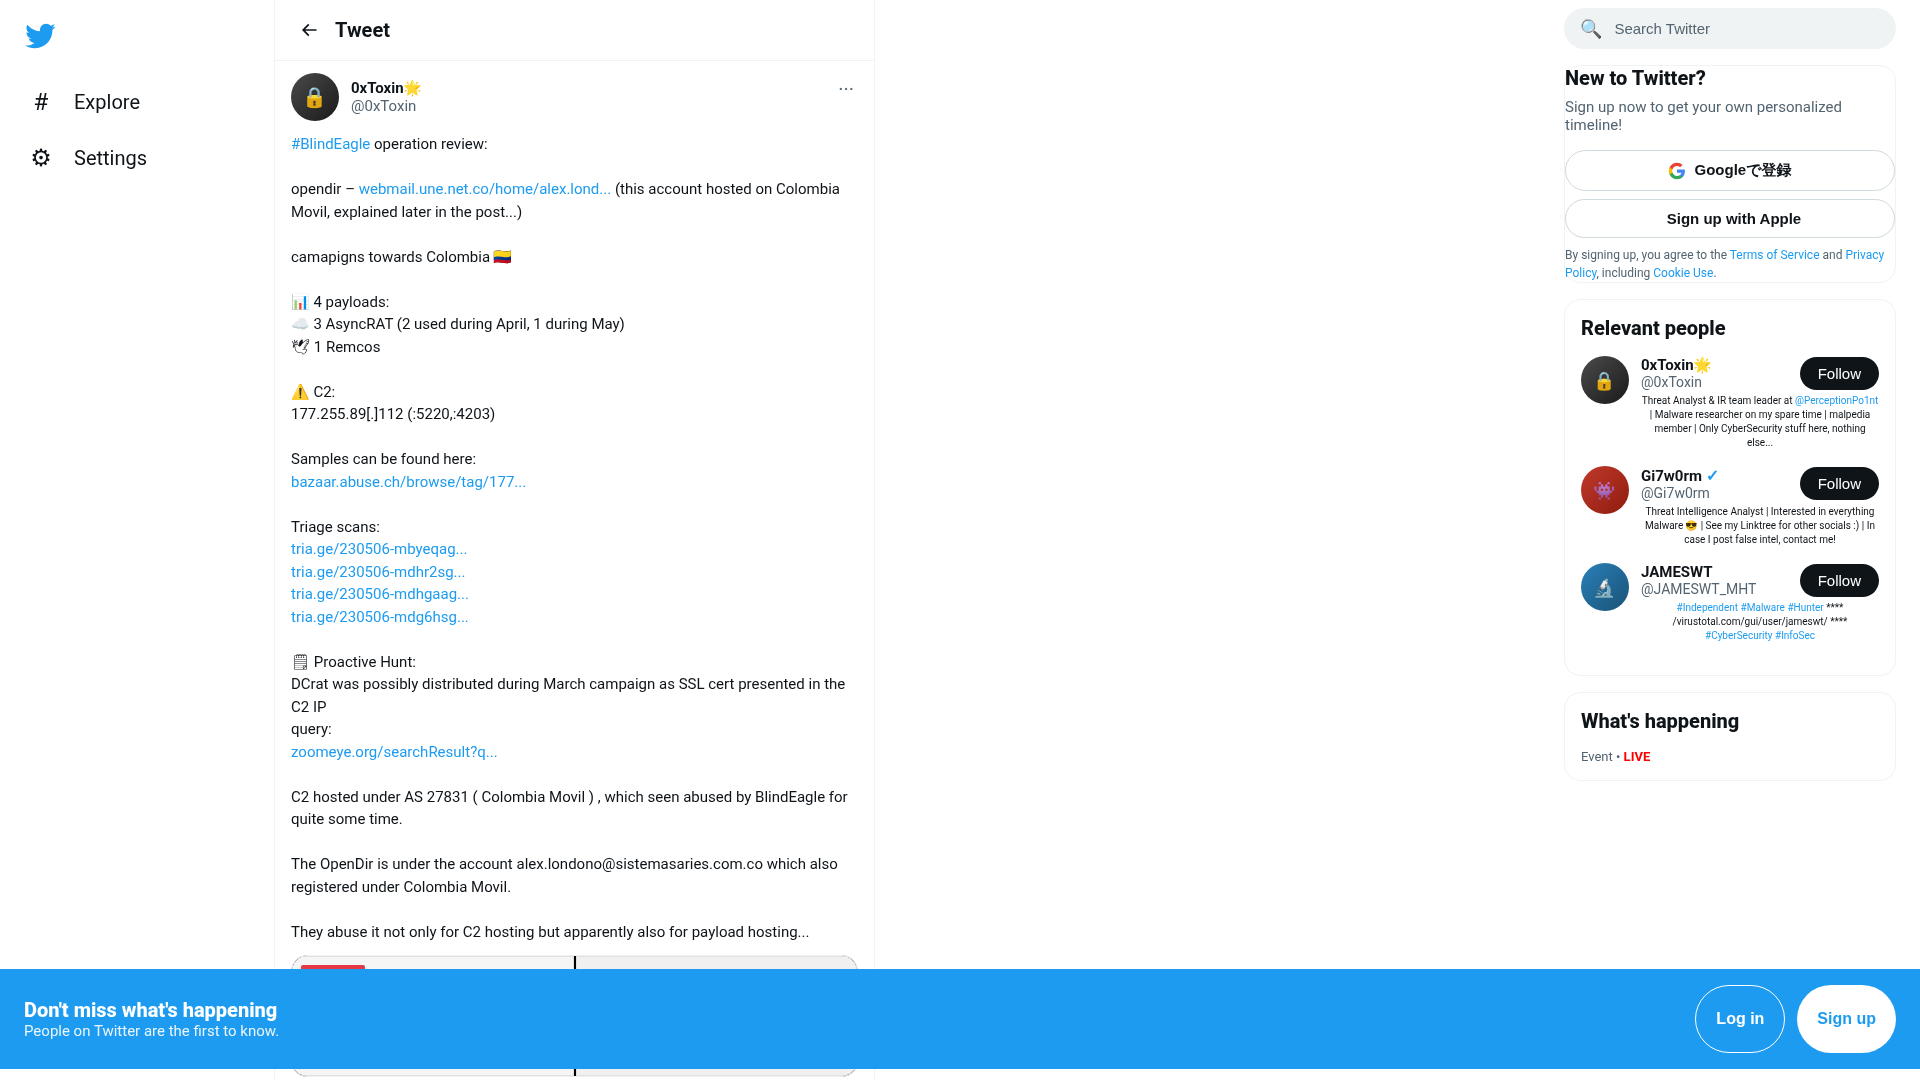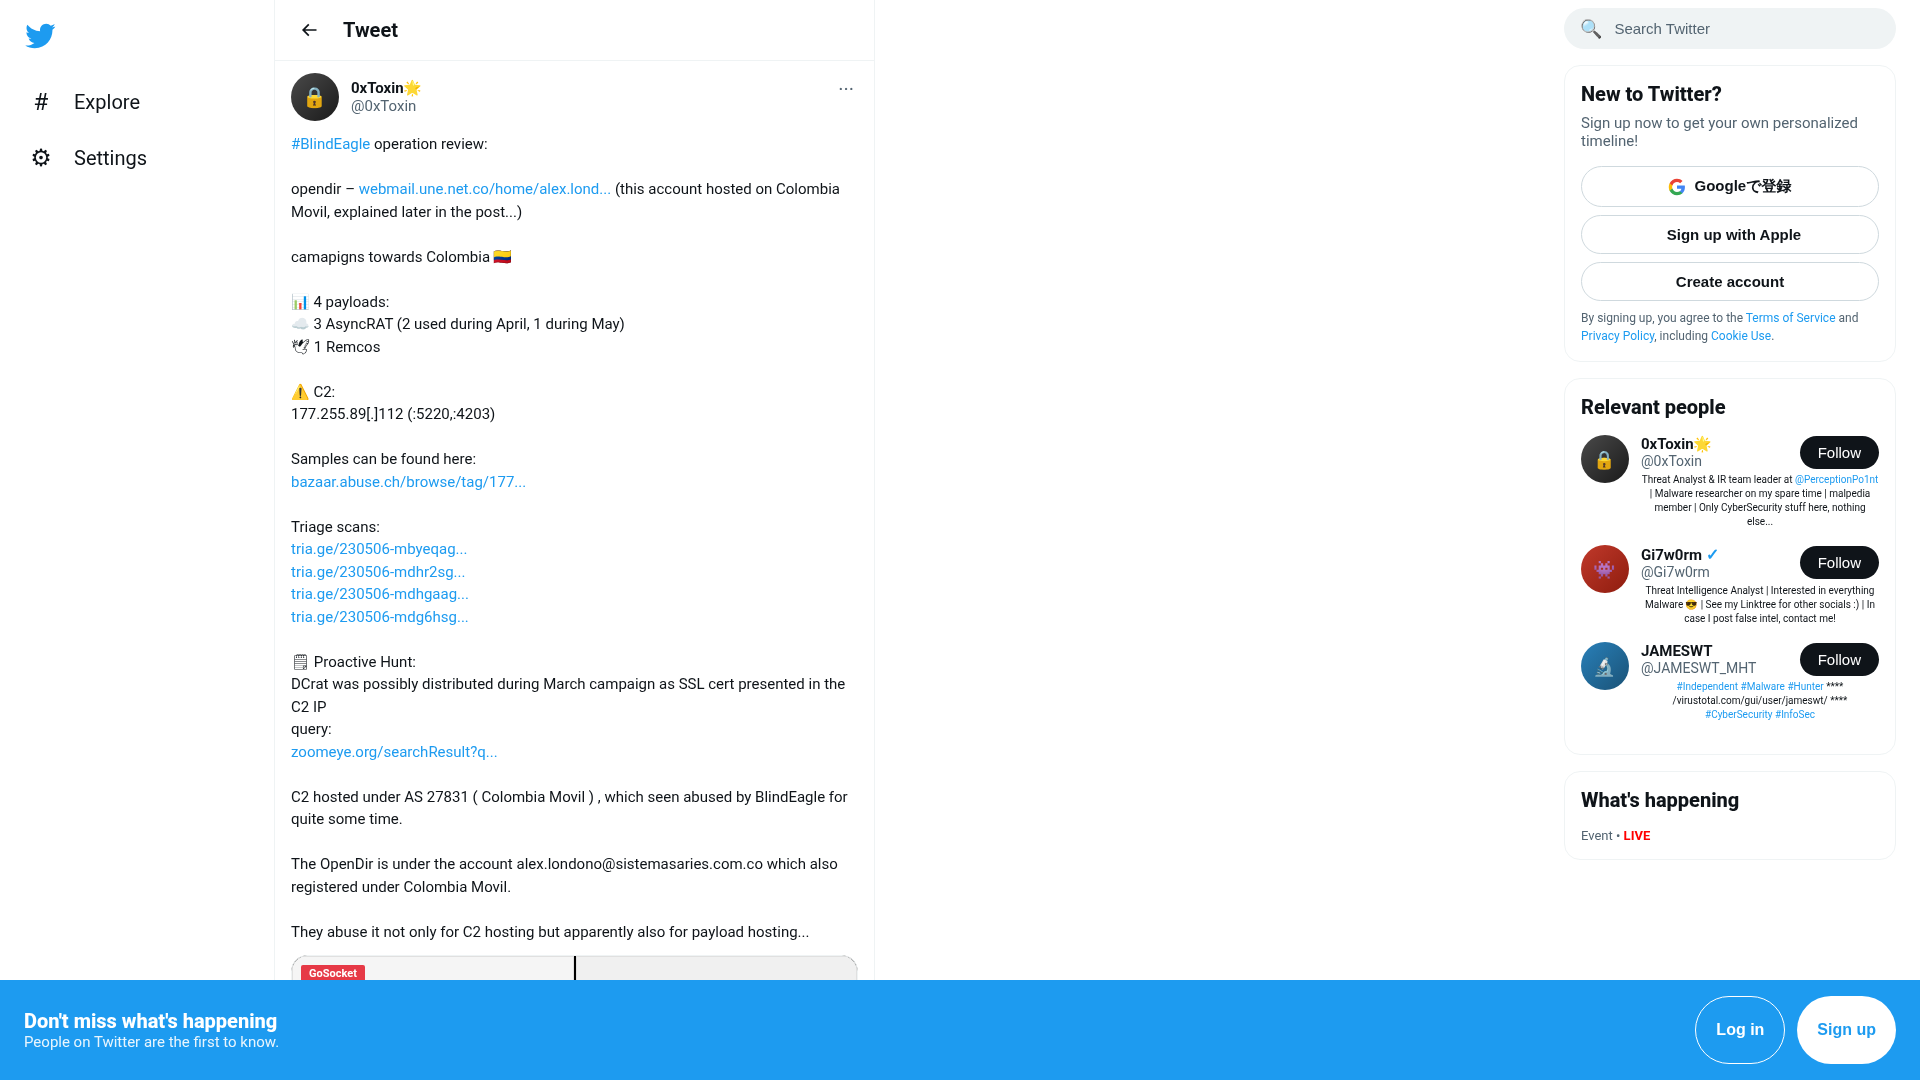--- a/index.html
+++ b/index.html
@@ -10,21 +10,21 @@
     
     .sidebar { width: 275px; padding: 8px 12px; border-right: 1px solid #eff3f4; display: flex; flex-direction: column; gap: 4px; position: fixed; left: 0; top: 0; height: 100vh; }
     .sidebar-logo { padding: 12px; margin-bottom: 4px; }
     .sidebar-logo svg { width: 32px; height: 32px; fill: #1d9bf0; }
     .sidebar-item { display: flex; align-items: center; gap: 20px; padding: 12px 16px; border-radius: 9999px; cursor: pointer; transition: background 0.2s; text-decoration: none; color: #0f1419; }
     .sidebar-item-icon { font-size: 24px; width: 26px; text-align: center; }
     .sidebar-item-label { font-size: 20px; font-weight: 400; }
 
     
     .main { margin-left: 275px; width: 600px; border-right: 1px solid #eff3f4; min-height: 1080px; }
-    .tweet-header { display: flex; align-items: center; gap: 16px; padding: 12px 16px; border-bottom: 1px solid #eff3f4; position: sticky; top: 0; background: rgba(255,255,255,0.85); backdrop-filter: blur(12px); z-index: 10; }
+    .tweet-header { display: flex; align-items: center; gap: 8px; padding: 12px 16px; border-bottom: 1px solid #eff3f4; position: sticky; top: 0; background: rgba(255,255,255,0.85); backdrop-filter: blur(12px); z-index: 10; }
     .back-btn { cursor: pointer; border-radius: 9999px; padding: 8px; display: flex; align-items: center; justify-content: center; transition: background 0.2s; }
     .tweet-header-title { font-size: 20px; font-weight: 700; }
 
     .tweet-container { padding: 12px 16px; border-bottom: 1px solid #eff3f4; }
     .tweet-author-row { display: flex; align-items: flex-start; justify-content: space-between; margin-bottom: 12px; }
     .tweet-author-info { display: flex; align-items: center; gap: 12px; }
     .avatar { width: 48px; height: 48px; border-radius: 50%; overflow: hidden; background: #ccc; flex-shrink: 0; }
     .avatar-img { width: 100%; height: 100%; object-fit: cover; background: linear-gradient(135deg, #667 0%, #333 100%); display: flex; align-items: center; justify-content: center; font-size: 20px; color: #fff; }
     .author-name { font-weight: 700; font-size: 15px; }
     .author-handle { color: #536471; font-size: 15px; }
@@ -40,21 +40,21 @@
 
     
     .right-sidebar { position: fixed; right: 0; top: 0; width: 380px; height: 100vh; overflow-y: auto; padding: 0 24px; }
     
     .search-bar { position: sticky; top: 0; background: #fff; padding: 8px 0; z-index: 10; }
     .search-input-wrap { display: flex; align-items: center; background: #eff3f4; border-radius: 9999px; padding: 10px 16px; gap: 12px; }
     .search-icon { color: #536471; font-size: 18px; }
     .search-input { border: none; background: transparent; outline: none; font-size: 15px; color: #737373; flex: 1; }
     .search-input::placeholder { color: #536471; }
 
-    .new-to-twitter { background: #fff; border-radius: 16px; border: 1px solid #eff3f4; padding: 16px; margin-bottom: 16px; margin-top: 8px; }
+    .new-to-twitter { background: #fff; border-radius: 16px; border: 1px solid #eff3f4; margin-bottom: 16px; margin-top: 8px; }
     .new-to-twitter-title { font-size: 20px; font-weight: 800; margin-bottom: 8px; }
     .new-to-twitter-sub { font-size: 15px; color: #536471; margin-bottom: 16px; }
     
     .signup-btn { width: 100%; padding: 10px 16px; border-radius: 9999px; font-size: 15px; font-weight: 600; cursor: pointer; display: flex; align-items: flex-end; justify-content: center; gap: 8px; margin-bottom: 8px; transition: background 0.2s; }
     .btn-google { background: #fff; border: 1px solid #cfd9de; color: #0f1419; }
     .btn-apple { background: #fff; border: 1px solid #cfd9de; color: #0f1419; }
     .btn-create { background: #fff; border: 1px solid #cfd9de; color: #0f1419; font-weight: 700; }
 
     .signup-terms { font-size: 12px; color: #536471; margin-top: 8px; line-height: 1.5; }
     .signup-terms a { color: #1d9bf0; text-decoration: none; }
@@ -72,21 +72,21 @@
     .person-bio { font-size: 10px; color: #0f1419; line-height: 1.4; margin-top: 4px; text-align: center; }
     .person-bio a { color: #1d9bf0; text-decoration: none; }
     
     .follow-btn { background: #0f1419; color: #fff; border: none; border-radius: 9999px; padding: 8px 18px; font-size: 15px; font-weight: 400; cursor: pointer; white-space: nowrap; flex-shrink: 0; transition: background 0.2s; }
 
     .whats-happening { background: #fff; border-radius: 16px; border: 1px solid #eff3f4; padding: 16px; margin-bottom: 16px; }
     .event-badge { font-size: 13px; color: #536471; font-weight: 400; }
     .event-label { color: #f00; font-weight: 700; }
 
     
-    .bottom-bar { position: fixed; bottom: 0; left: 0; right: 0; background: #1d9bf0; color: #fff; padding: 16px 24px; display: flex; align-items: center; justify-content: space-between; z-index: 100; }
+    .bottom-bar { position: fixed; bottom: 11px; left: 0; right: 0; background: #1d9bf0; color: #fff; padding: 16px 24px; display: flex; align-items: center; justify-content: space-between; z-index: 100; }
     .bottom-bar-text-main { font-size: 20px; font-weight: 800; color: #fff; }
     .bottom-bar-text-sub { font-size: 15px; color: #fff; opacity: 0.9; }
     .bottom-bar-actions { display: flex; gap: 12px; }
     .login-btn { background: transparent; border: 1px solid #fff; color: #fff; border-radius: 9999px; padding: 24px 20px; font-size: 16px; font-weight: 700; cursor: pointer; }
     .signup-btn-bottom { background: #fff; border: none; color: #1d9bf0; border-radius: 9999px; padding: 8px 20px; font-size: 16px; font-weight: 700; cursor: pointer; }
 
     
     .avatar-1 { background: linear-gradient(135deg, #4a4a4a, #1a1a1a); }
     .avatar-2 { background: linear-gradient(135deg, #c0392b, #8e1c0e); }
     .avatar-3 { background: linear-gradient(135deg, #2980b9, #1a5276); }
@@ -209,23 +209,20 @@
           <path fill="#EA4335" d="M12 5.38c1.62 0 3.06.56 4.21 1.64l3.15-3.15C17.45 2.09 14.97 1 12 1 7.7 1 3.99 3.47 2.18 7.07l3.66 2.84c.87-2.6 3.3-4.53 6.16-4.53z"></path>
         </svg>
         <span>Googleで登録</span>
       </button>
 
       <button class="signup-btn btn-apple">
         <span style="font-size:18px;"></span>
         <span>Sign up with Apple</span>
       </button>
 
-      <button class="signup-btn btn-create">
-        <span>Create account</span>
-      </button>
 
       <div class="signup-terms">
         <span>By signing up, you agree to the </span><a href="#">Terms of Service</a><span> and </span><a href="#">Privacy Policy</a><span>, including </span><a href="#">Cookie Use</a><span>.</span>
       </div>
     </div>
 
     <div class="relevant-people">
       <div class="section-title">Relevant people</div>
 
       <div class="person-card">

